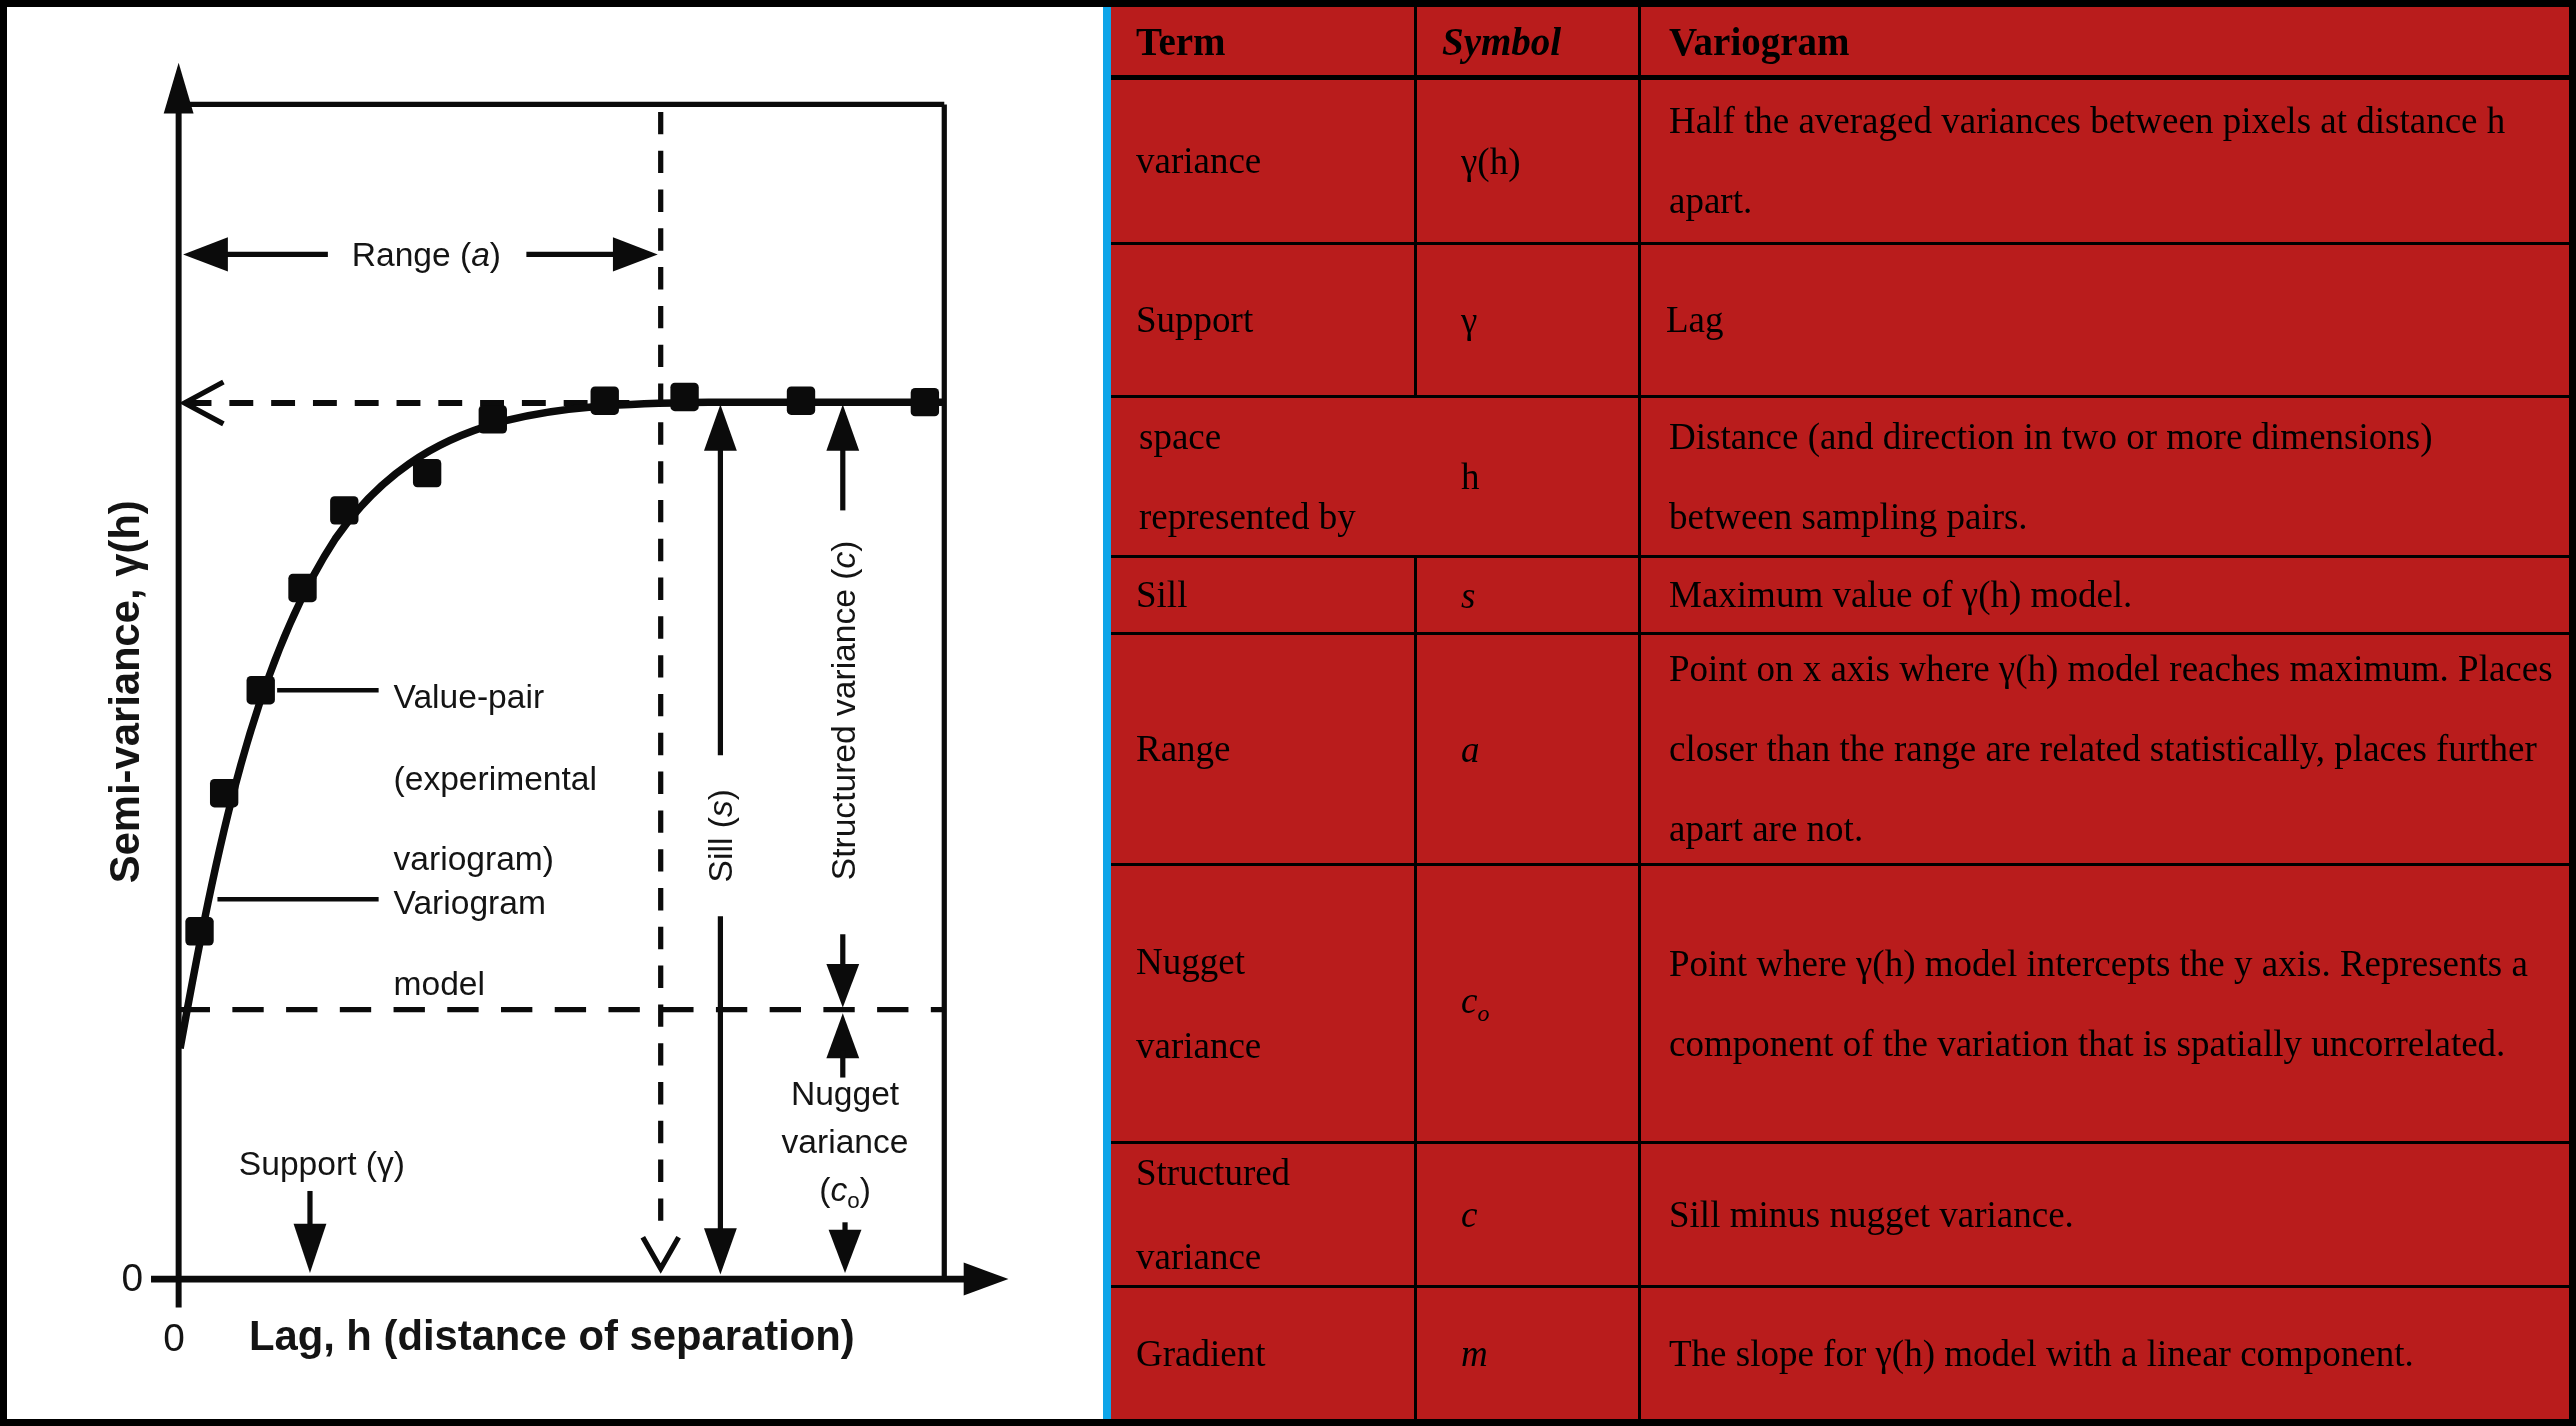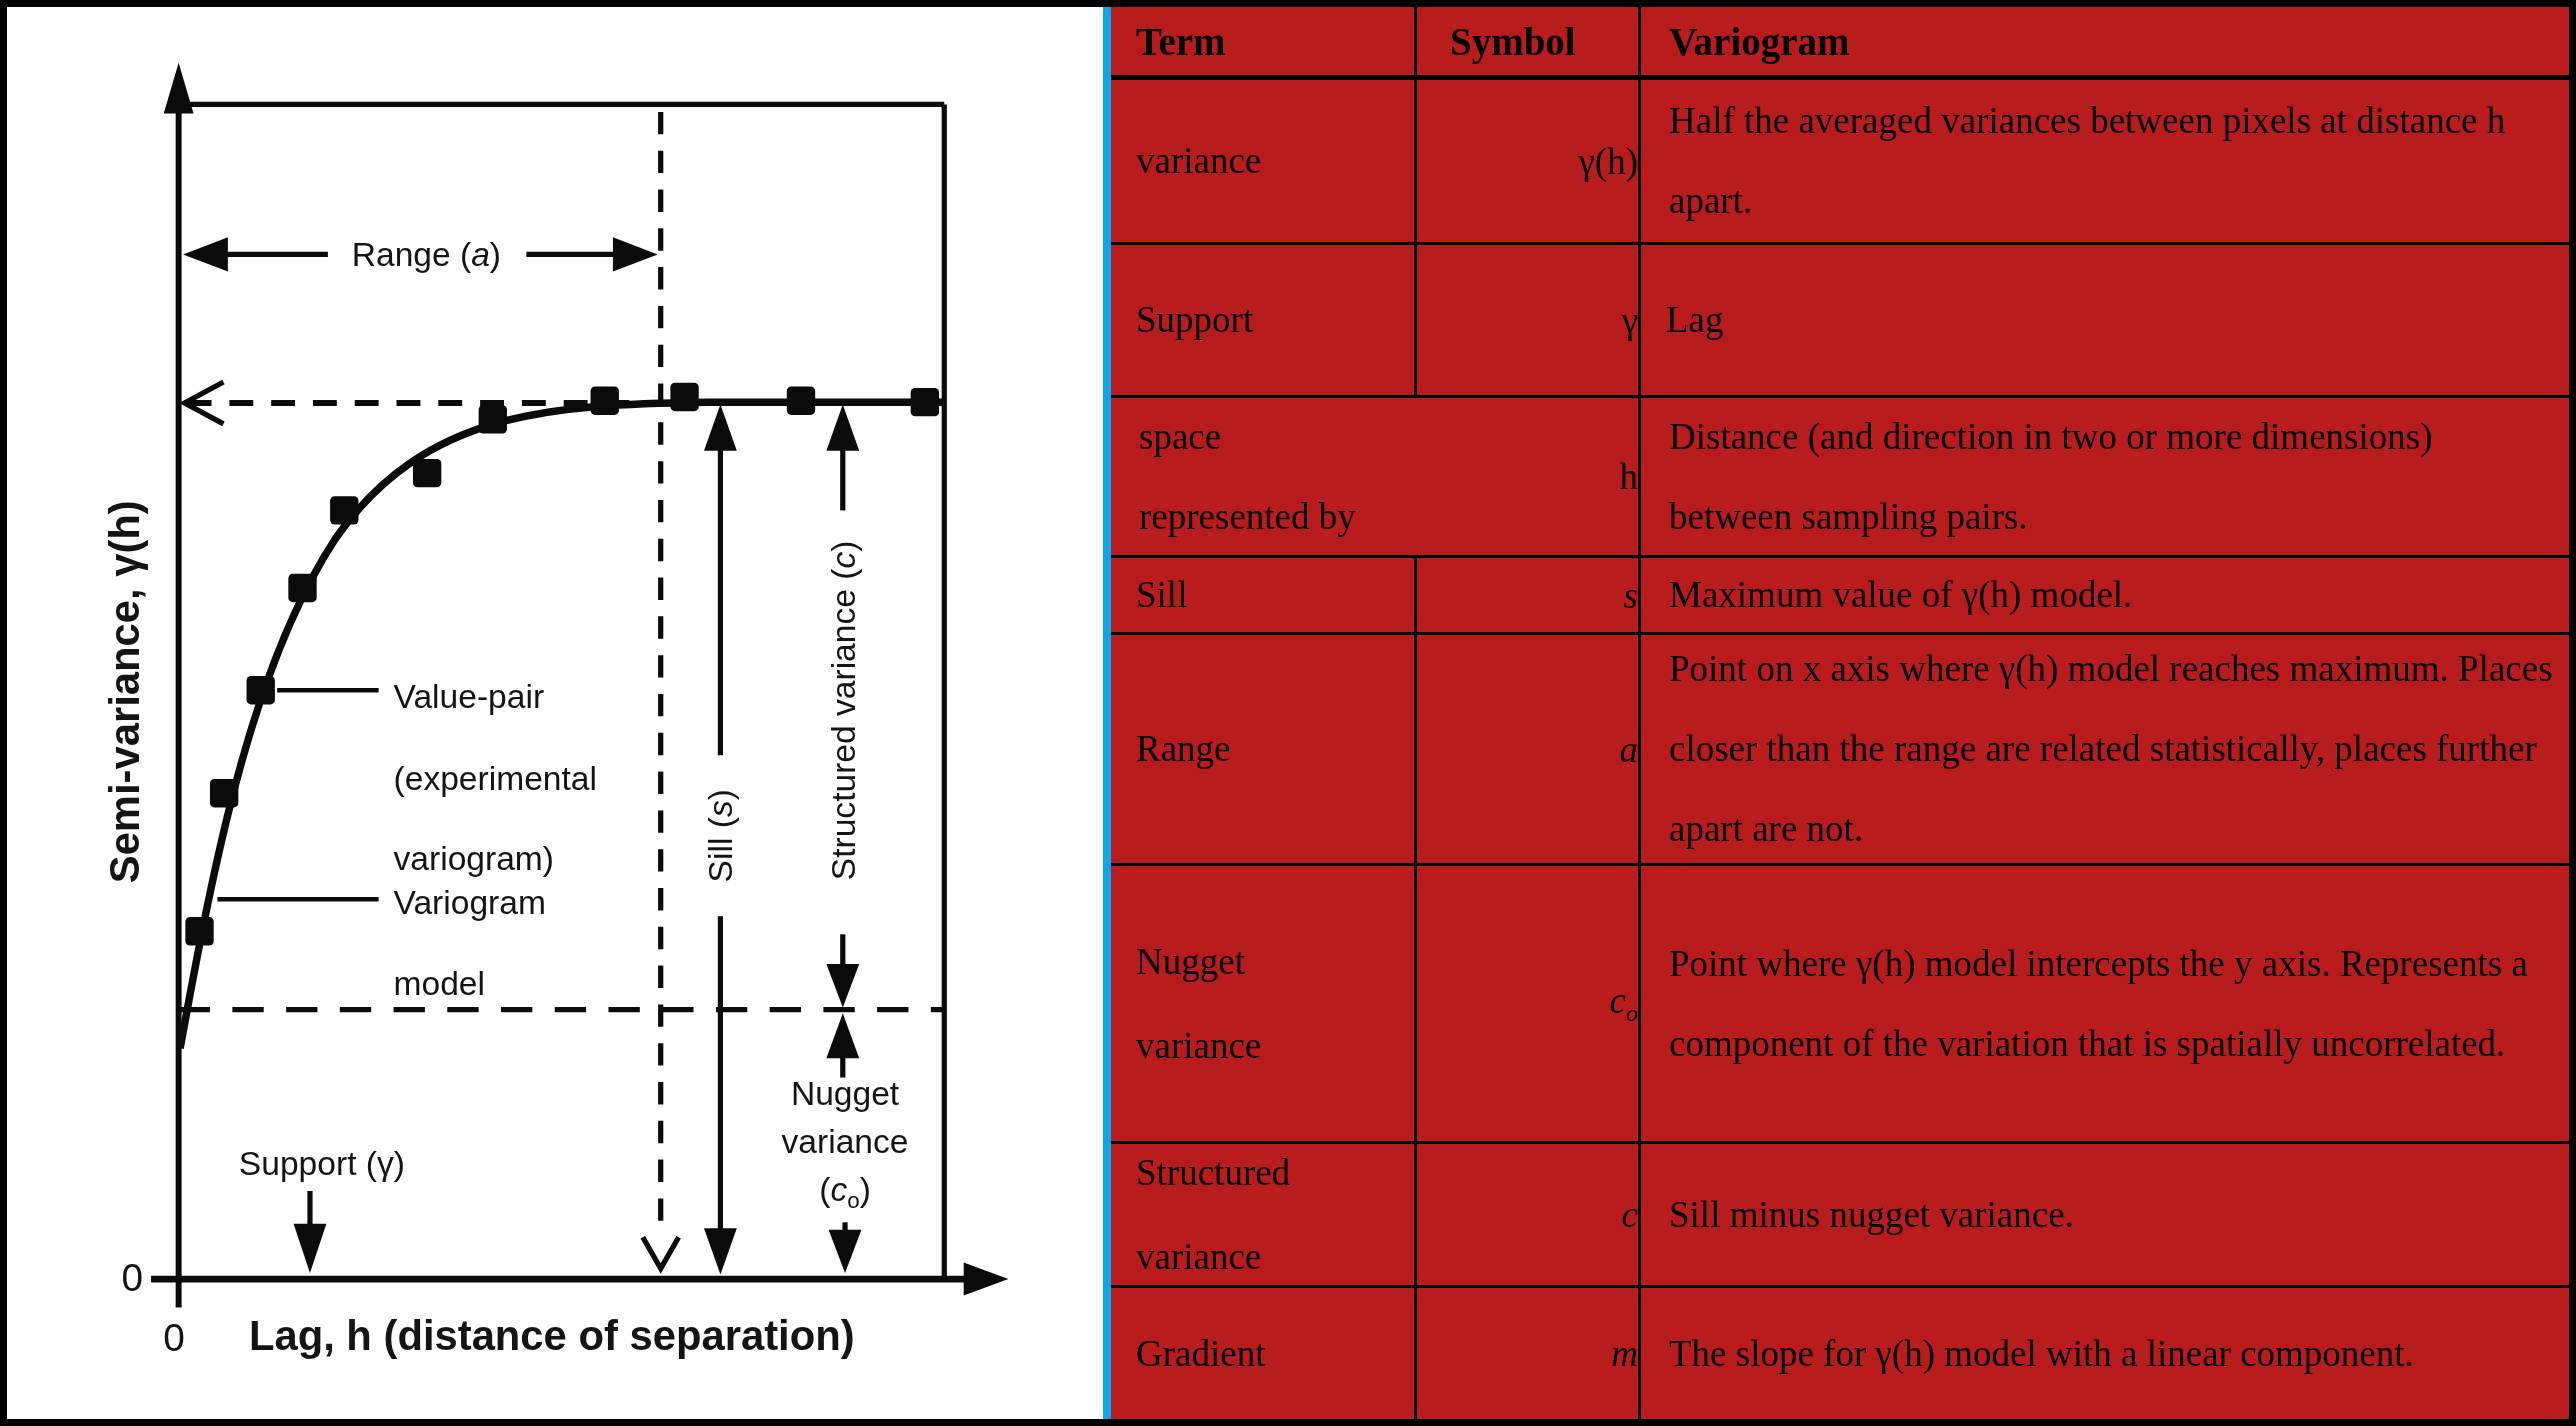--- a/index.html
+++ b/index.html
@@ -35,24 +35,24 @@
     margin-left:12px;
   }
   .cell{
     box-sizing:border-box;
     display:flex;flex-direction:column;justify-content:center;
     border-bottom:3.7px solid #000;
     font-size:37px;
     overflow:hidden;
   }
   .cell.c1{border-right:3px solid #000;padding-left:25px;}
-  .cell.c2{border-right:3px solid #000;align-items:flex-end;text-align:center;}
+  .cell.c2{border-right:3px solid #000;align-items:flex-start;text-align:center;padding-left:44px;}
   .cell.c3{padding-left:28px;padding-right:19.4px;}
   .hcell{font-weight:bold;font-size:39px;border-bottom:5.2px solid #000;justify-content:center;}
-  .hcell.c2{align-items:flex-start;padding-left:33px;}
+  .hcell.c2{align-items:flex-start;padding-left:25px;font-style:italic;}
   .term-line{line-height:84px;}
   .def-text{line-height:80px;}
   .sym{font-size:37px;}
   .sym sub{font-size:24px;}
   .lastrow{border-bottom:none;}
 </style>
 </head>
 <body>
 
 <div class="figure">

